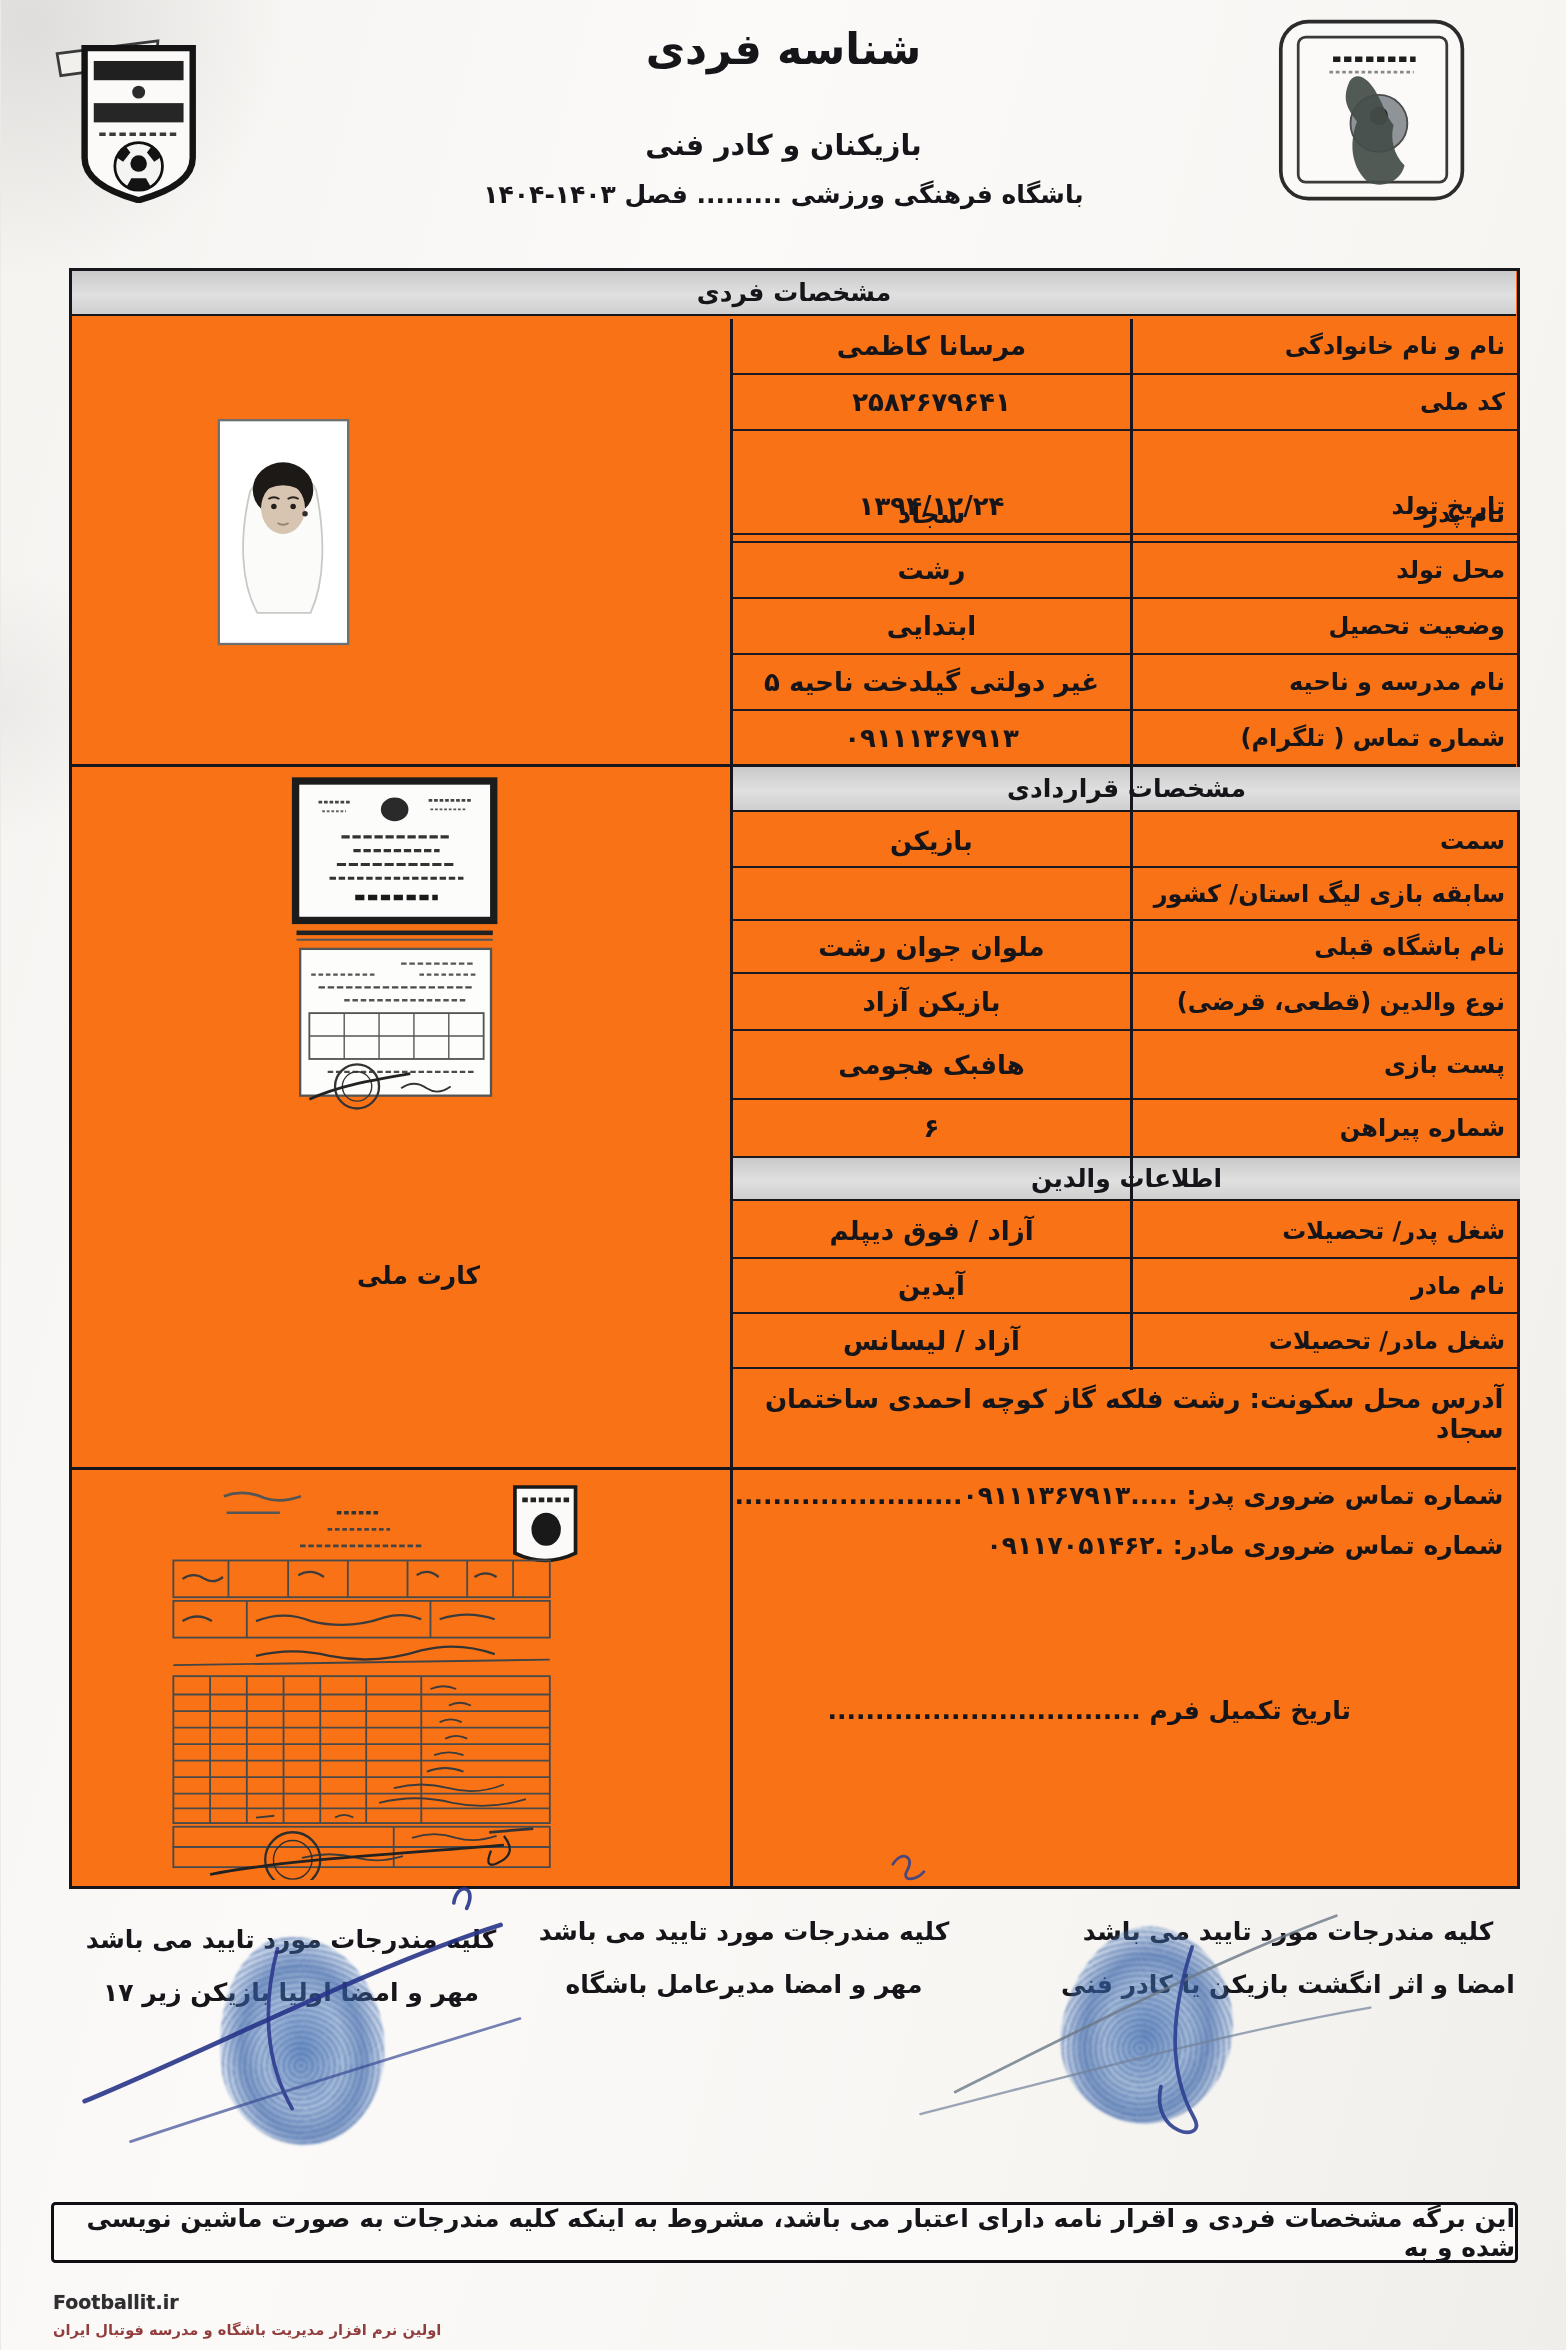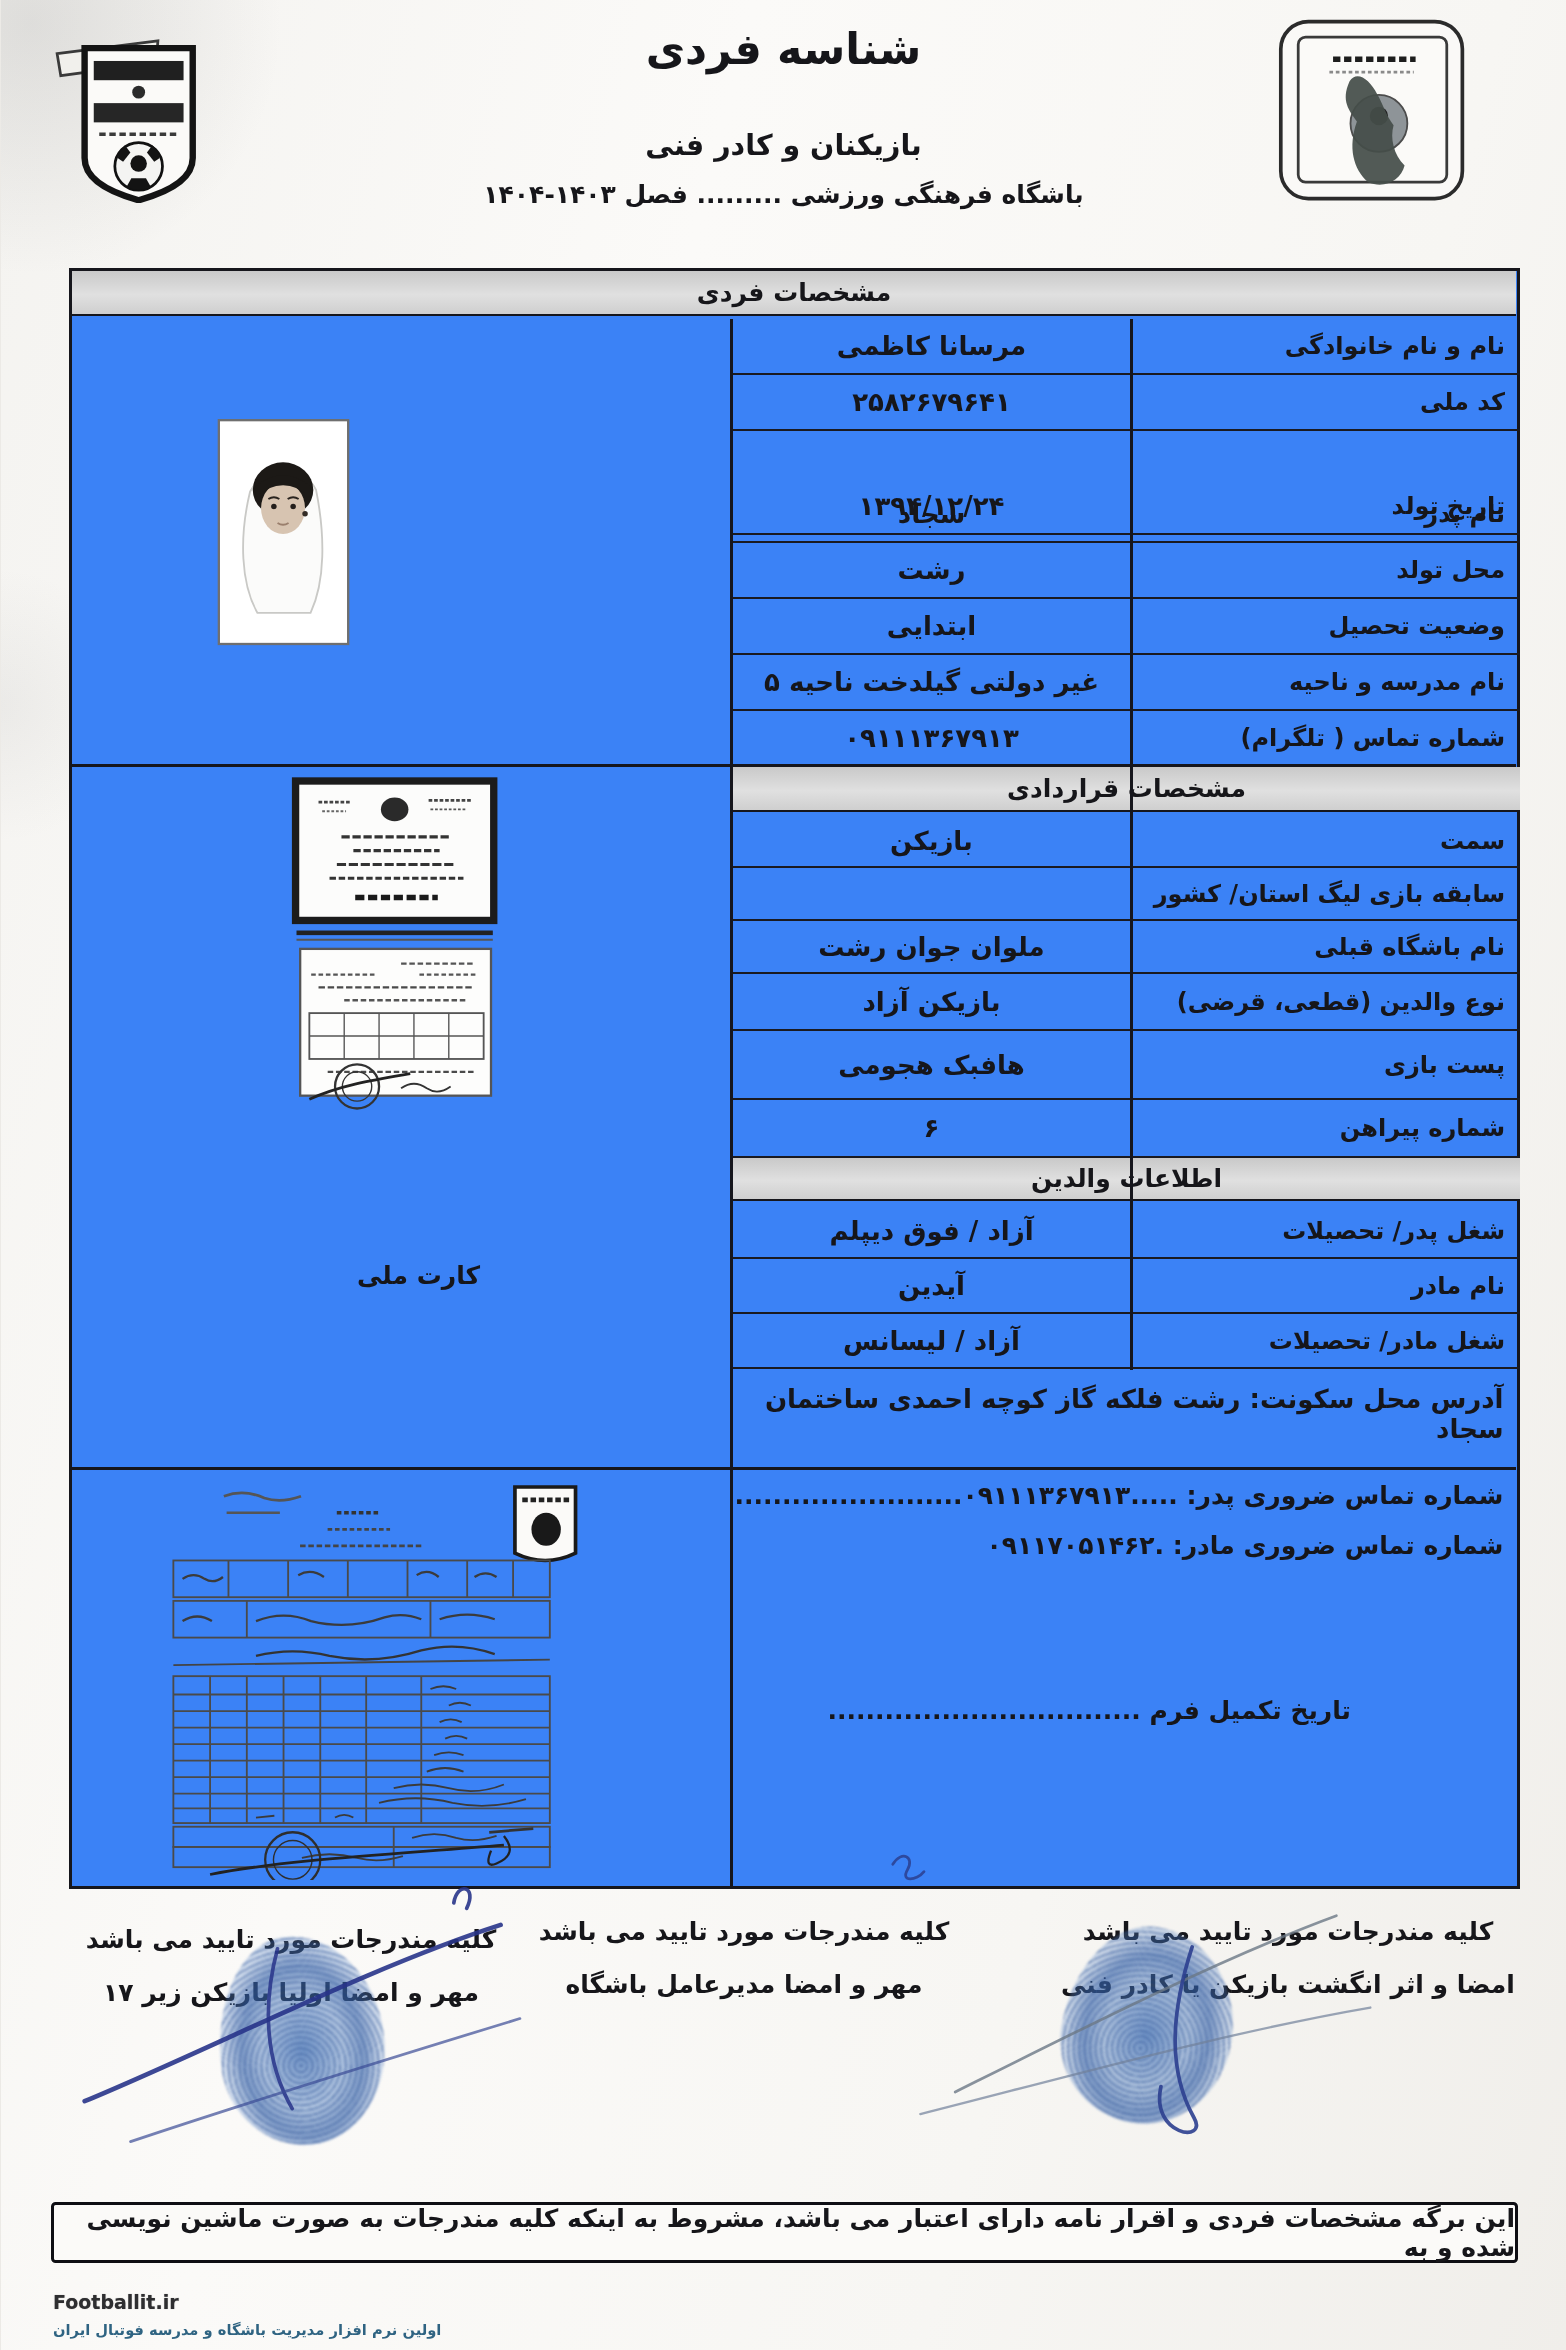--- a/index.html
+++ b/index.html
@@ -22,21 +22,21 @@
   .hdr-title { position:absolute; left:260px; top:24px; width:1047px; text-align:center;
     font-size:43px; font-weight:bold; letter-spacing:0.9px; }
   .hdr-sub { position:absolute; left:260px; top:129px; width:1047px; text-align:center;
     font-size:28.5px; font-weight:bold; }
   .hdr-club { position:absolute; left:260px; top:180px; width:1047px; text-align:center;
     font-size:25px; font-weight:bold; }
   .logo { position:absolute; }
   
   .maintable {
     position:absolute; left:69px; top:268px; width:1451px; height:1621px;
-    border:3.7px solid #16161c; background:#3b82f6;
+    border:3.7px solid #16161c; background:#f97316;
   }
   .band {
     position:absolute; height:45px; background:linear-gradient(#c9c9c9,#e0e0e0 55%,#cfcfcf);
     border-bottom:2.8px solid #16161c; display:flex; align-items:center; justify-content:center;
     font-size:25px; font-weight:bold;
   }
   .hline { position:absolute; height:2.8px; background:#16161c; }
   .vline { position:absolute; width:2.8px; background:#16161c; }
   .row { position:absolute; left:661px; width:787px; border-bottom:2.8px solid #1a1a20; }
   .row.noline { border-bottom:none; }
@@ -65,21 +65,21 @@
     filter: blur(1.1px); opacity:.82; }
   .penlayer { position:absolute; inset:0; pointer-events:none; }
   
   .validitybar { position:absolute; left:51px; top:2202px; width:1467px; height:61px;
     border:3.7px solid #0e0e13; border-radius:4.6px; background:#fbfaf8;
     display:flex; align-items:center; justify-content:center;
     font-size:25px; font-weight:bold; }
   .brand { position:absolute; left:53px; top:2291px; direction:ltr; text-align:left;
     font-size:19px; font-weight:bold; color:#2e2e30; text-shadow:0 0 0.9px rgba(60,60,60,.6); }
   .tagline { position:absolute; left:53px; top:2321px; width:753px; direction:rtl; text-align:left;
-    font-size:14.7px; font-weight:bold; color:#0c4a6e; filter:blur(0.6px); opacity:.85; }
+    font-size:14.7px; font-weight:bold; color:#7f1d1d; filter:blur(0.6px); opacity:.85; }
   svg { display:block; }
 </style>
 </head>
 <body>
 
 <div class="paper"></div>
 
 <div class="logo" style="left:46px; top:5.5px; width:156px; height:197px;">
   <svg width="156" height="197" viewBox="0 0 170 215">
     <path d="M12,52 L122,38 L120,62 L16,76 Z" fill="#f1f0ec" stroke="#3a3a3a" stroke-width="3"></path>

